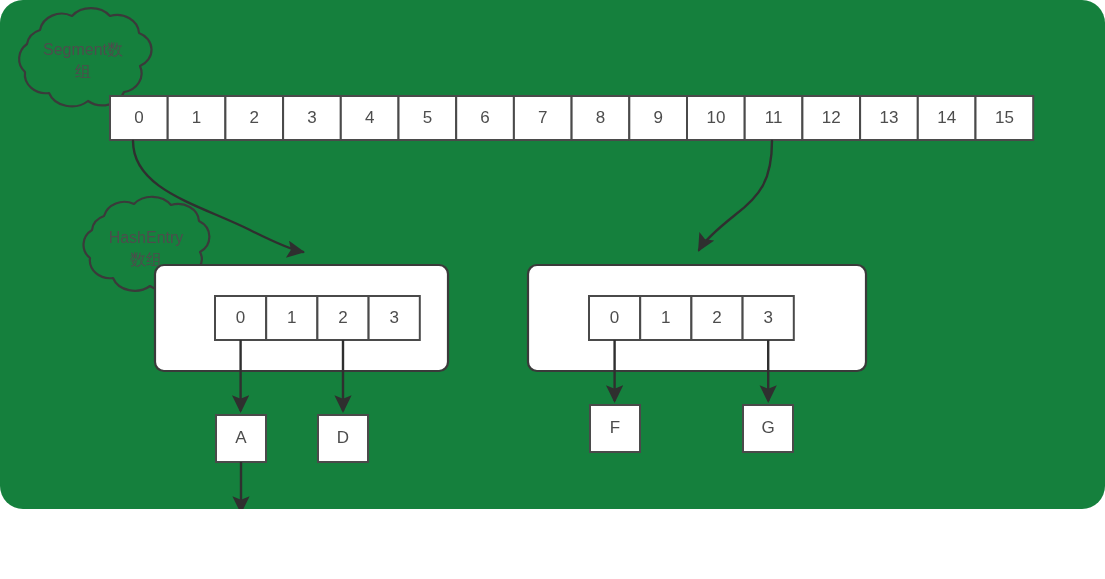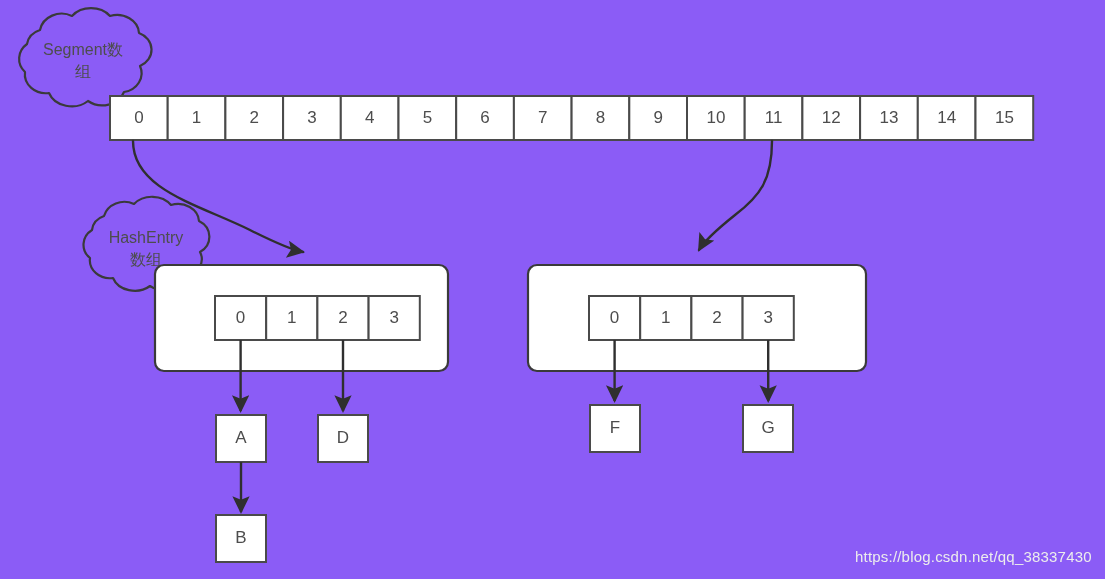--- a/index.html
+++ b/index.html
@@ -6,23 +6,24 @@
     margin: 0;
     padding: 0;
     background: #ffffff;
   }
   body {
     font-family: "Liberation Sans", "DejaVu Sans", sans-serif;
   }
   #canvas {
     position: relative;
     width: 1105px;
-    height: 579px;
-    background: #8b5cf6;
+    height: 509px;
+    background: #15803d;
     overflow: hidden;
+    border-radius: 23px;
   }
   #diagram-svg {
     position: absolute;
     left: 0;
     top: 0;
     width: 1105px;
     height: 579px;
   }
   .stroke {
     fill: none;

